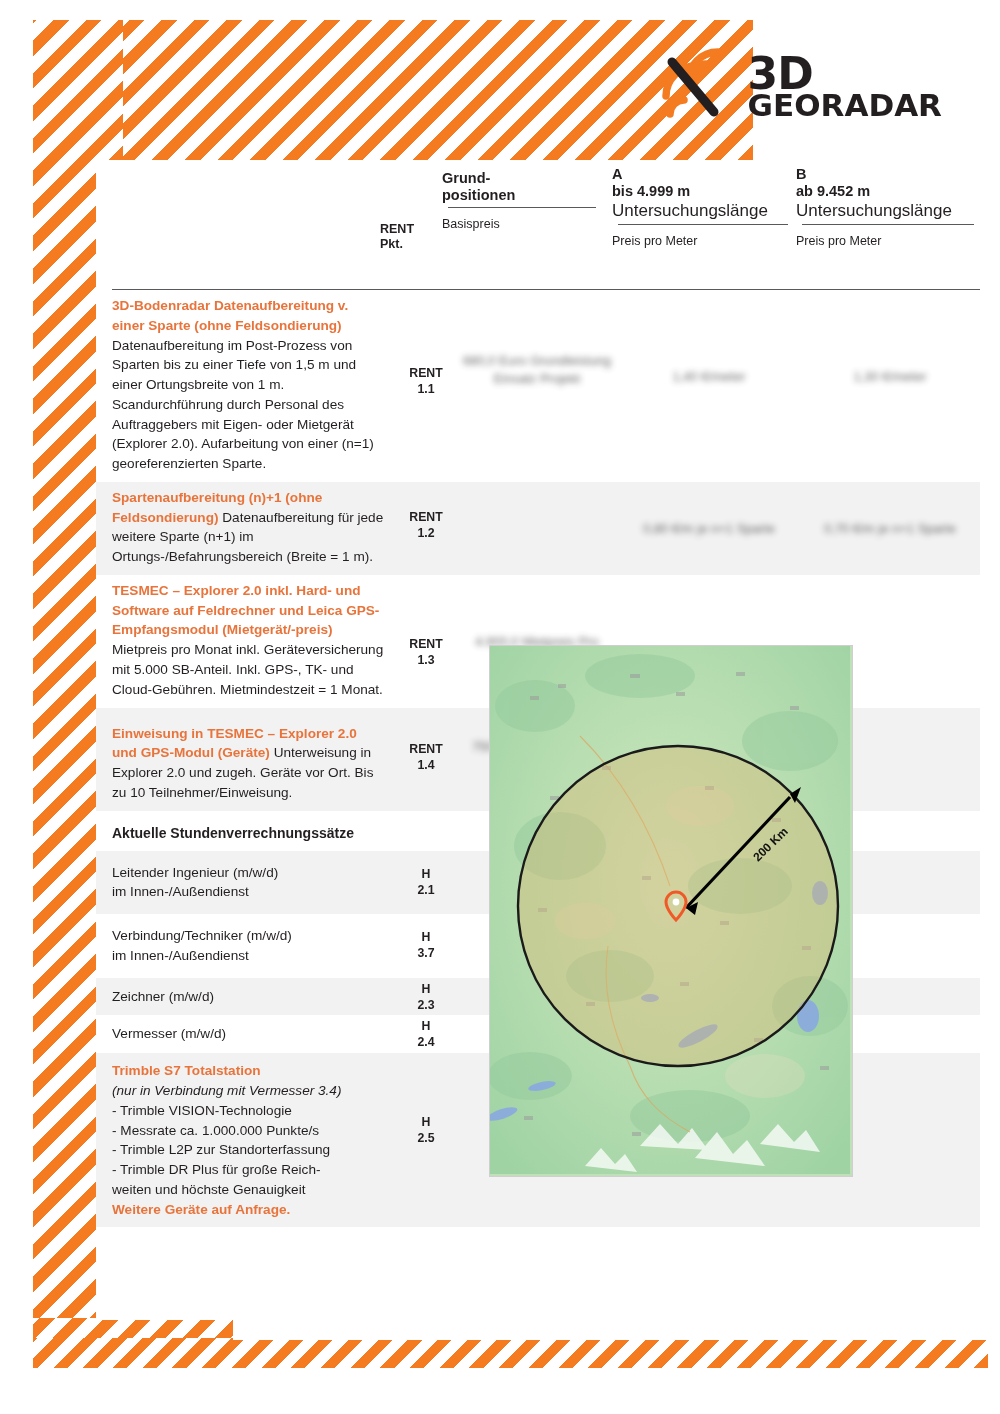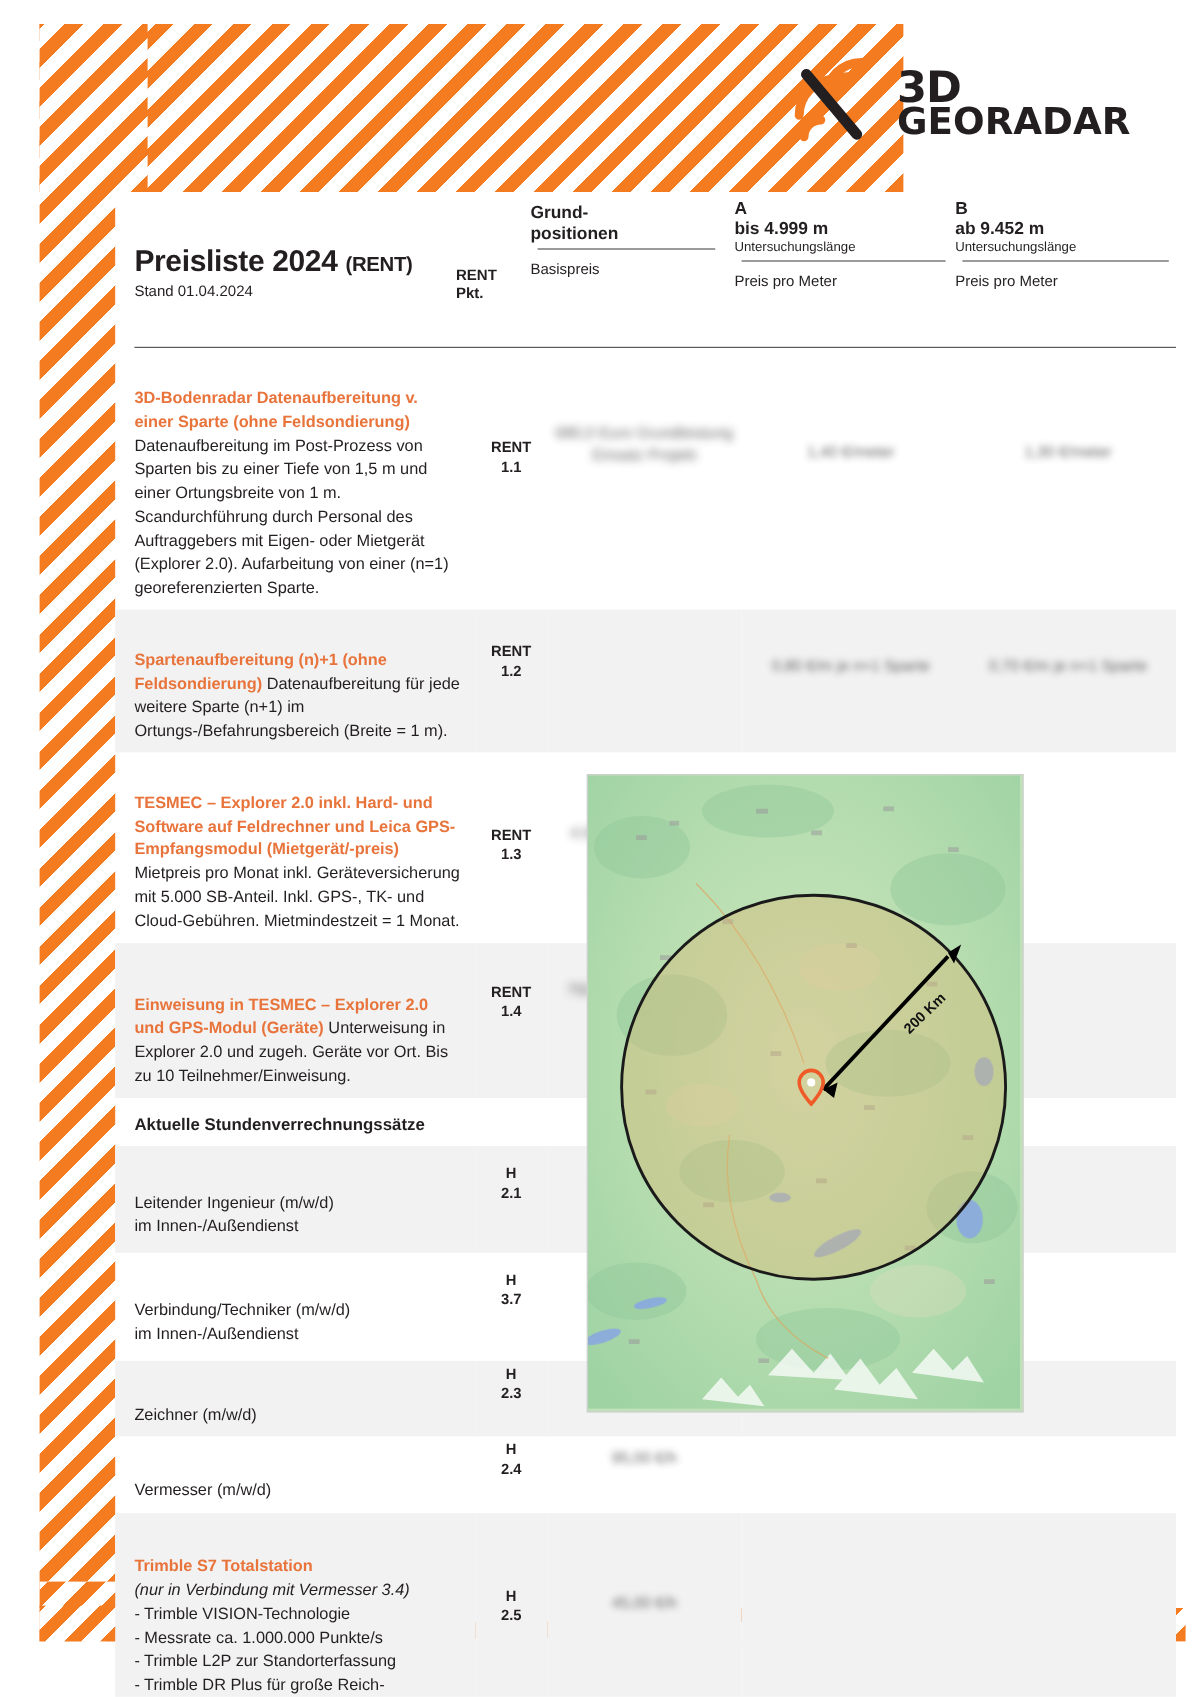--- a/index.html
+++ b/index.html
@@ -40,37 +40,37 @@
   
   .mask-top-right{position:absolute;left:753px;top:20px;width:240px;height:150px;background:#fff;z-index:2;}
   .mask-inner{position:absolute;left:96px;top:160px;width:900px;height:1160px;background:#fff;z-index:2;}
   .mask-bottom-right{position:absolute;left:233px;top:1318px;width:760px;height:22px;background:#fff;z-index:2;}
   .mask-verybottom{position:absolute;left:0;top:1368px;width:1000px;height:46px;background:#fff;z-index:3;}
 
   
   .logo{position:absolute;right:58px;top:44px;z-index:5;display:flex;align-items:center;gap:10px;}
   .logo-mark{width:86px;height:86px;flex:0 0 auto;}
   .logo-text{display:flex;flex-direction:column;line-height:0.84;}
-  .logo-3d{font-size:36px;font-weight:bold;letter-spacing:-1px;color:#231f20;font-family:"DejaVu Sans",sans-serif;}
+  .logo-3d{font-size:44px;font-weight:bold;letter-spacing:-1px;color:#231f20;font-family:"DejaVu Sans",sans-serif;}
   .logo-geo{font-size:31px;font-weight:bold;letter-spacing:0px;color:#231f20;font-family:"DejaVu Sans",sans-serif;}
 
   
   .sheet{position:absolute;left:96px;top:160px;width:884px;height:1180px;z-index:4;}
 
   
   .hdr{position:relative;height:130px;}
   .hdr-title-wrap{position:absolute;left:16px;top:44px;}
   .hdr-title{font-size:25px;font-weight:bold;letter-spacing:-.3px;}
   .hdr-title .sub{font-size:17px;font-weight:bold;}
   .hdr-stand{font-size:12.5px;margin-top:3px;color:#231f20;}
 
   .hdr-cols{position:absolute;left:284px;top:0;width:600px;height:130px;}
   .hcol{position:absolute;text-align:left;}
   .hcol .big{font-size:14.5px;font-weight:bold;line-height:1.18;}
-  .hcol .small{font-size:11px;line-height:1.25;}
+  .hcol .small{font-size:17px;line-height:1.25;}
   .hcol .rule{border-top:1.4px solid #58595b;margin:3px 6px 0 6px;}
   .hcol .unit{font-size:12.5px;padding-top:9px;}
 
   .c-pkt{left:0;  top:62px;  width:60px;}
   .c-pkt .big{font-size:12.5px;}
   .c-grund{left:62px; top:10px; width:160px;}
   .c-a{left:232px;top:6px;  width:182px;}
   .c-b{left:416px;top:6px;  width:184px;}
 
   .hdr-baseline{position:absolute;left:16px;right:0;bottom:0;border-top:1.6px solid #58595b;}
@@ -78,21 +78,21 @@
   
   table.pl{width:100%;border-collapse:collapse;table-layout:fixed;}
   table.pl td{vertical-align:top;padding:0;}
   .col-desc{width:300px;}
   .col-pkt{width:60px;}
   .col-base{width:162px;}
   .col-a{width:182px;}
   .col-b{width:180px;}
 
   tr.shaded{background:#f2f2f2;}
-  .desc{padding:6px 12px 8px 16px;font-size:13.6px;line-height:1.455;margin-top:26px;}
+  .desc{padding:6px 12px 8px 16px;font-size:13.6px;line-height:1.455;}
   .desc .oh{color:#E8743B;font-weight:bold;}
   .desc .ital{font-style:italic;}
   .pkt{text-align:center;font-size:12.3px;font-weight:bold;line-height:1.3;padding-top:0;}
   .price{text-align:center;font-size:13px;line-height:1.4;}
 
   
   .blur{filter:blur(3.1px);color:#4a4a4a;opacity:.85;display:inline-block;}
   .blur.b1{filter:blur(3.4px);}
 
   .sectitle{padding:14px 12px 10px 16px;font-size:14px;font-weight:bold;}
@@ -130,27 +130,20 @@
   </span>
   <span class="logo-text">
     <span class="logo-3d">3D</span>
     <span class="logo-geo">GEORADAR</span>
   </span>
 </div>
 
 <div class="sheet">
 
   <div class="hdr">
-    <div class="hdr-title-wrap">
-      <div class="hdr-title">
-        <span>Preisliste 2024</span>
-        <span class="sub">(RENT)</span>
-      </div>
-      <div class="hdr-stand">Stand 01.04.2024</div>
-    </div>
 
     <div class="hdr-cols">
       <div class="hcol c-pkt">
         <div class="big">RENT</div>
         <div class="big">Pkt.</div>
       </div>
 
       <div class="hcol c-grund">
         <div class="big">Grund-</div>
         <div class="big">positionen</div>

